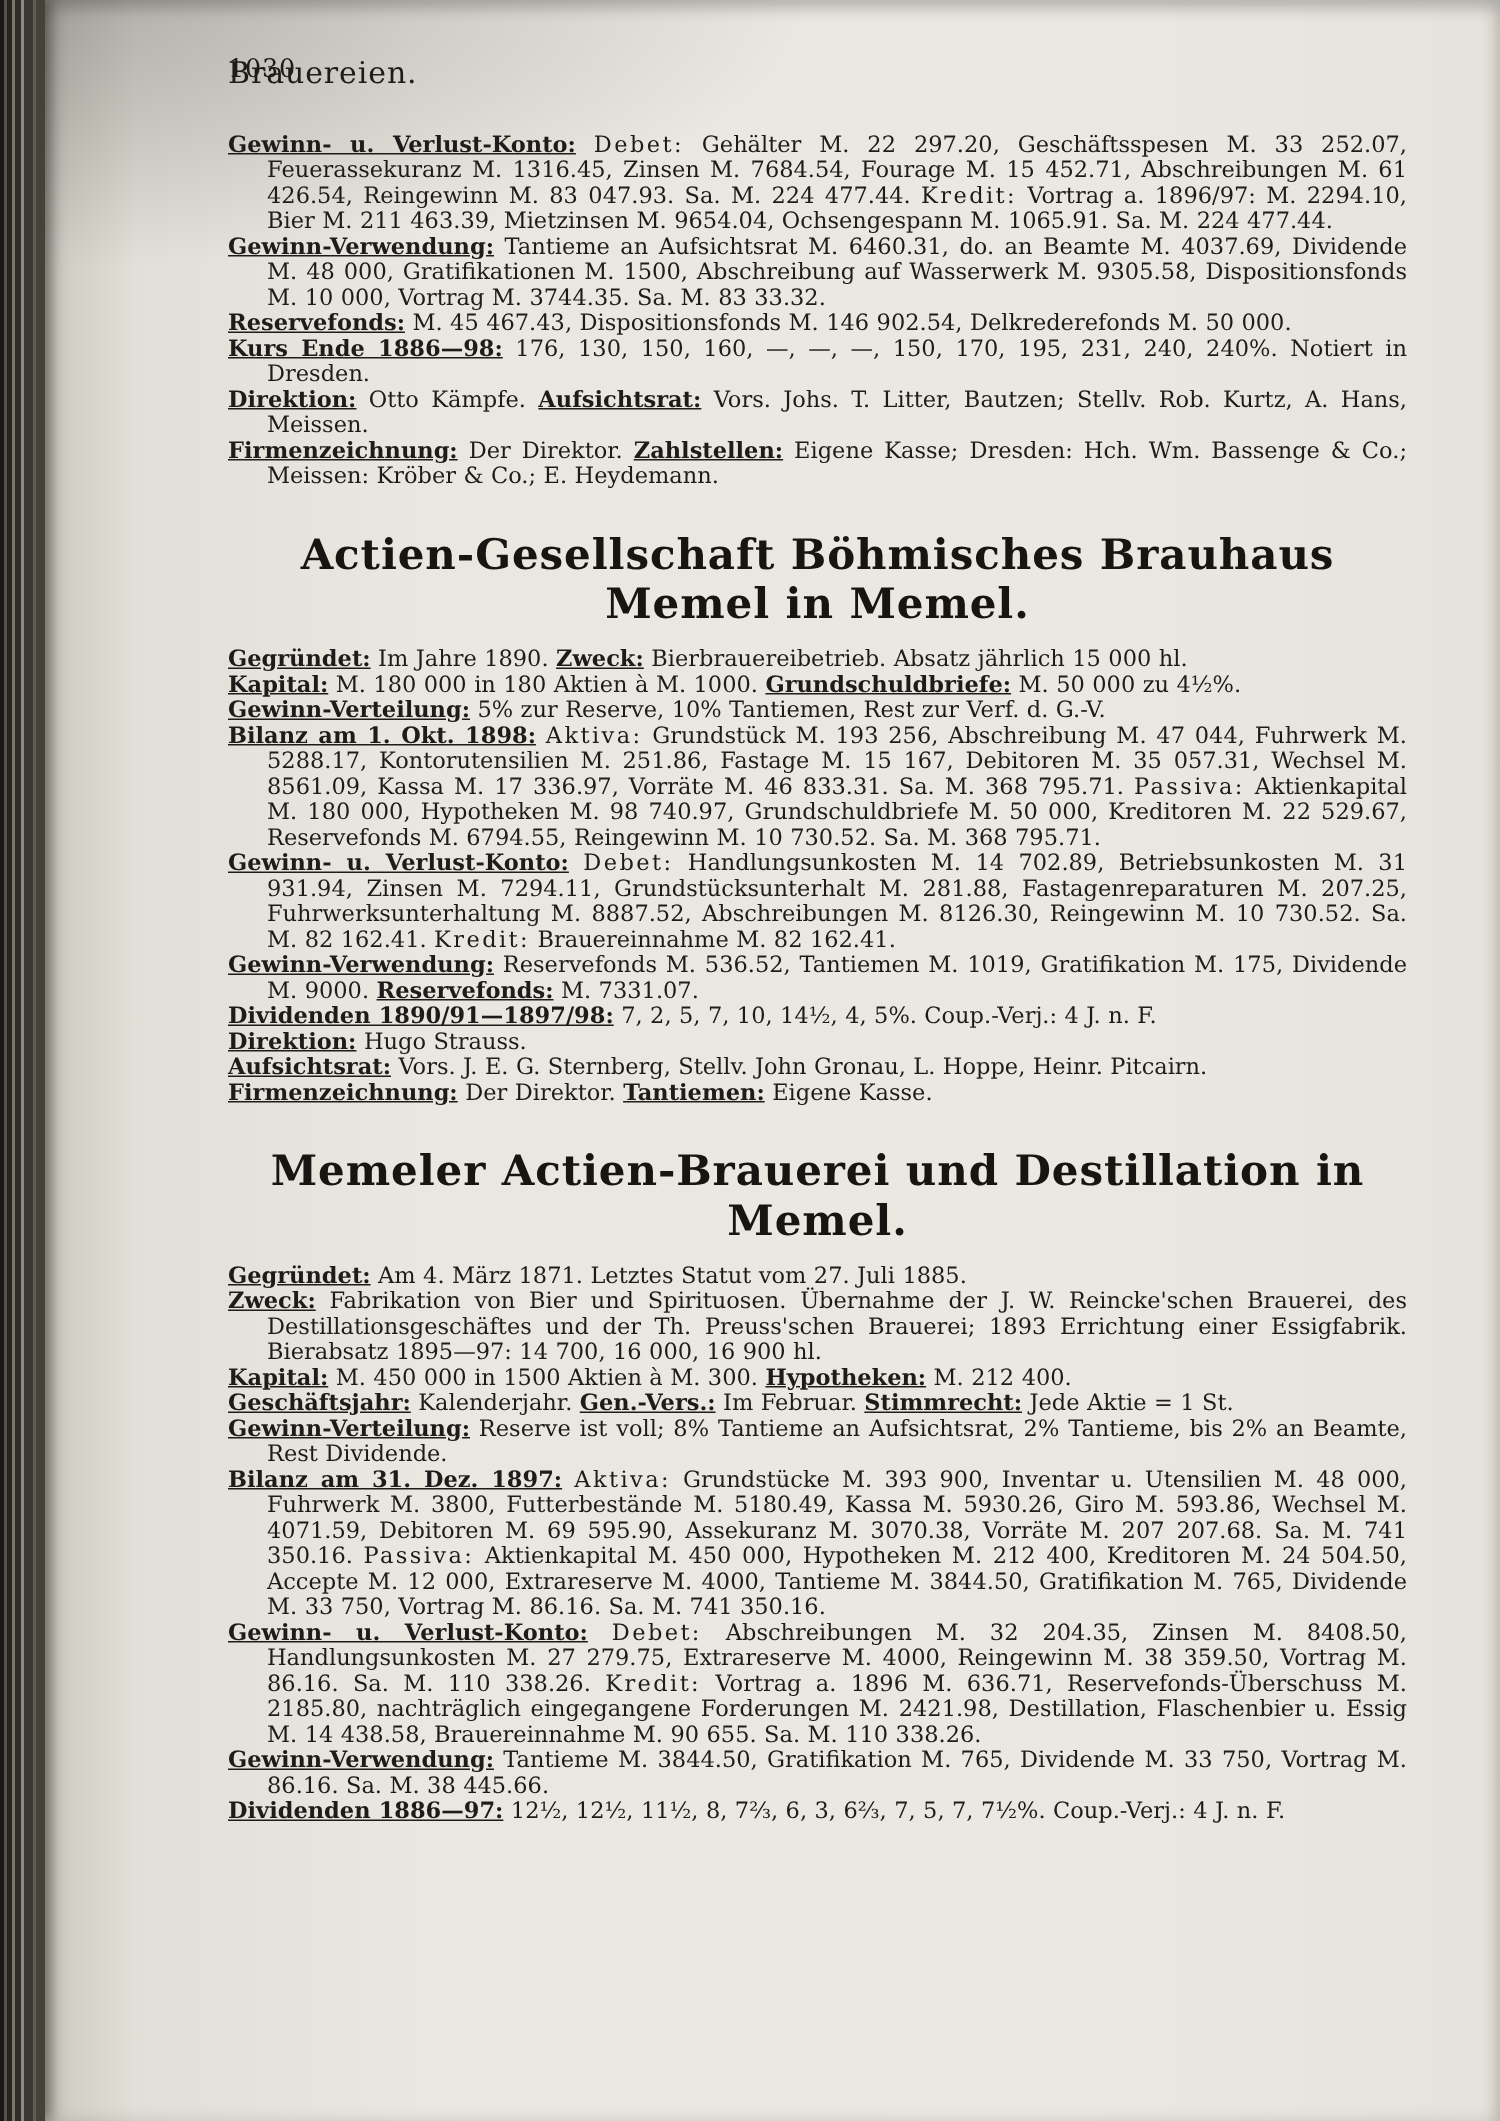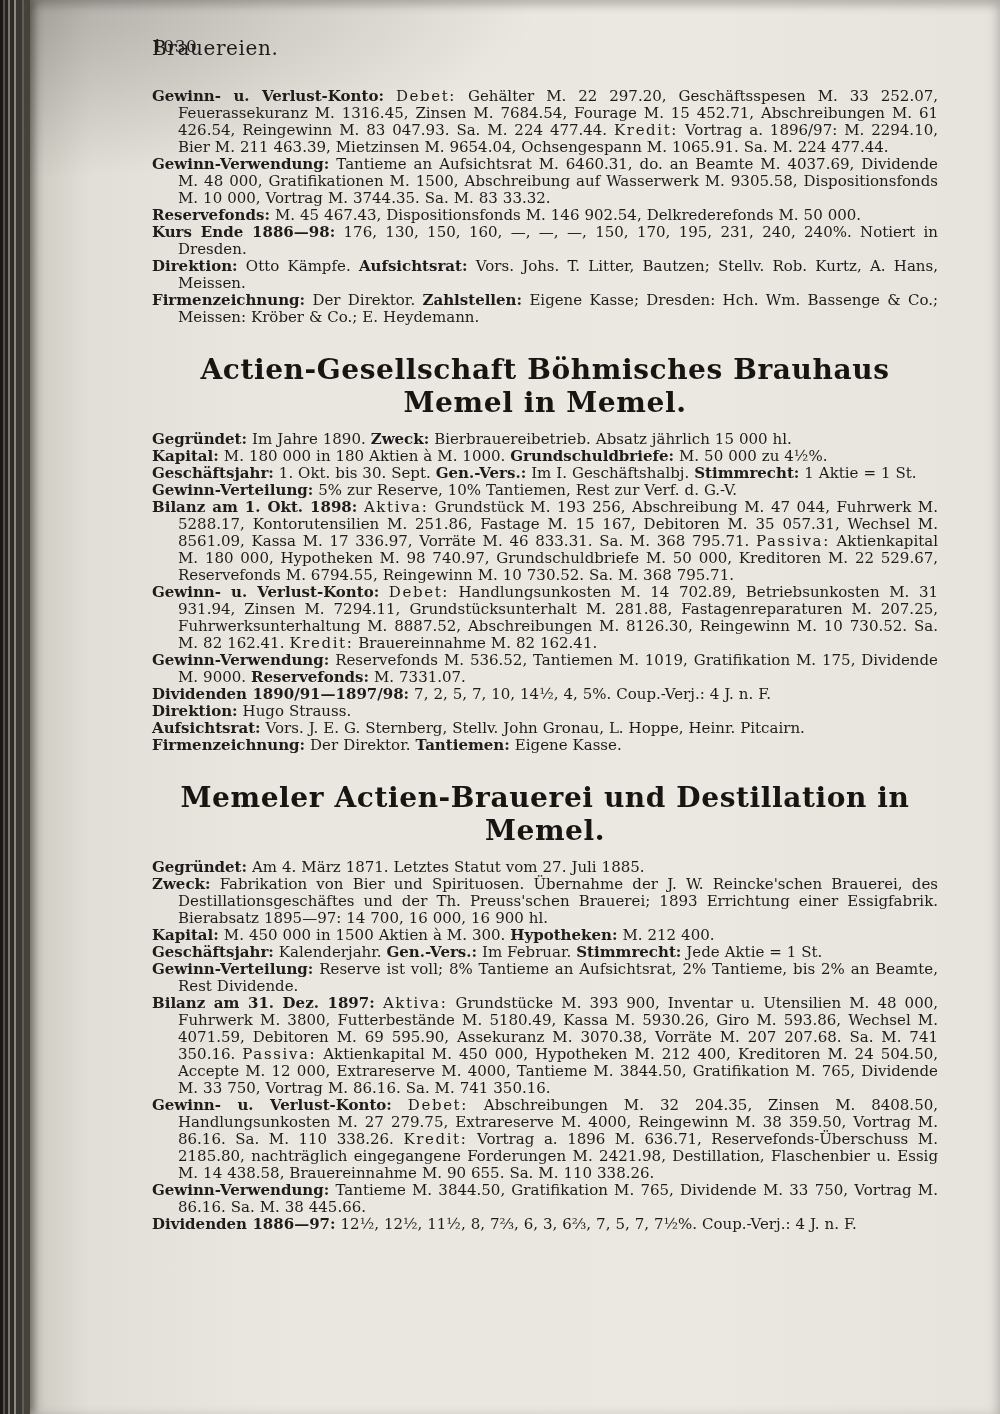--- a/index.html
+++ b/index.html
@@ -57,21 +57,21 @@
     padding-right: 80px;
   }
   .entry {
     font-size: 15px;
     line-height: 17px;
     text-align: justify;
     padding-left: 26px;
     text-indent: -26px;
     word-spacing: .2px;
   }
-  .entry .lead { font-weight: 700; }
+  .entry .lead { font-weight: 700; text-decoration: underline; }
   .entry .spaced { letter-spacing: 1.6px; }
   .section-title {
     font-size: 28px;
     font-weight: 700;
     text-align: center;
     letter-spacing: .6px;
     margin: 27px 0 12px 0;
     color: #161512;
   }
   section { display: block; }
@@ -92,21 +92,20 @@
           <p class="entry"><span class="lead">Gewinn-Verwendung:</span><span> Tantieme an Aufsichtsrat M. 6460.31, do. an Beamte M. 4037.69, Dividende M. 48 000, Gratifikationen M. 1500, Abschreibung auf Wasserwerk M. 9305.58, Dispositionsfonds M. 10 000, Vortrag M. 3744.35. Sa. M. 83 33.32.</span></p>
           <p class="entry"><span class="lead">Reservefonds:</span><span> M. 45 467.43, Dispositionsfonds M. 146 902.54, Delkrederefonds M. 50 000.</span></p>
           <p class="entry"><span class="lead">Kurs Ende 1886—98:</span><span> 176, 130, 150, 160, —, —, —, 150, 170, 195, 231, 240, 240%. Notiert in Dresden.</span></p>
           <p class="entry"><span class="lead">Direktion:</span><span> Otto Kämpfe. </span><span class="lead">Aufsichtsrat:</span><span> Vors. Johs. T. Litter, Bautzen; Stellv. Rob. Kurtz, A. Hans, Meissen.</span></p>
           <p class="entry"><span class="lead">Firmenzeichnung:</span><span> Der Direktor. </span><span class="lead">Zahlstellen:</span><span> Eigene Kasse; Dresden: Hch. Wm. Bassenge &amp; Co.; Meissen: Kröber &amp; Co.; E. Heydemann.</span></p>
         </section>
         <section>
           <h2 class="section-title">Actien-Gesellschaft Böhmisches Brauhaus Memel in Memel.</h2>
           <p class="entry"><span class="lead">Gegründet:</span><span> Im Jahre 1890. </span><span class="lead">Zweck:</span><span> Bierbrauereibetrieb. Absatz jährlich 15 000 hl.</span></p>
           <p class="entry"><span class="lead">Kapital:</span><span> M. 180 000 in 180 Aktien à M. 1000. </span><span class="lead">Grundschuldbriefe:</span><span> M. 50 000 zu 4½%.</span></p>
-          <p class="entry"><span class="lead">Geschäftsjahr:</span><span> 1. Okt. bis 30. Sept. </span><span class="lead">Gen.-Vers.:</span><span> Im I. Geschäftshalbj. </span><span class="lead">Stimmrecht:</span><span> 1 Aktie = 1 St.</span></p>
           <p class="entry"><span class="lead">Gewinn-Verteilung:</span><span> 5% zur Reserve, 10% Tantiemen, Rest zur Verf. d. G.-V.</span></p>
           <p class="entry"><span class="lead">Bilanz am 1. Okt. 1898:</span><span> </span><span class="spaced">Aktiva:</span><span> Grundstück M. 193 256, Abschreibung M. 47 044, Fuhrwerk M. 5288.17, Kontorutensilien M. 251.86, Fastage M. 15 167, Debitoren M. 35 057.31, Wechsel M. 8561.09, Kassa M. 17 336.97, Vorräte M. 46 833.31. Sa. M. 368 795.71. </span><span class="spaced">Passiva:</span><span> Aktienkapital M. 180 000, Hypotheken M. 98 740.97, Grundschuldbriefe M. 50 000, Kreditoren M. 22 529.67, Reservefonds M. 6794.55, Reingewinn M. 10 730.52. Sa. M. 368 795.71.</span></p>
           <p class="entry"><span class="lead">Gewinn- u. Verlust-Konto:</span><span> </span><span class="spaced">Debet:</span><span> Handlungsunkosten M. 14 702.89, Betriebsunkosten M. 31 931.94, Zinsen M. 7294.11, Grundstücksunterhalt M. 281.88, Fastagenreparaturen M. 207.25, Fuhrwerksunterhaltung M. 8887.52, Abschreibungen M. 8126.30, Reingewinn M. 10 730.52. Sa. M. 82 162.41. </span><span class="spaced">Kredit:</span><span> Brauereinnahme M. 82 162.41.</span></p>
           <p class="entry"><span class="lead">Gewinn-Verwendung:</span><span> Reservefonds M. 536.52, Tantiemen M. 1019, Gratifikation M. 175, Dividende M. 9000. </span><span class="lead">Reservefonds:</span><span> M. 7331.07.</span></p>
           <p class="entry"><span class="lead">Dividenden 1890/91—1897/98:</span><span> 7, 2, 5, 7, 10, 14½, 4, 5%. Coup.-Verj.: 4 J. n. F.</span></p>
           <p class="entry"><span class="lead">Direktion:</span><span> Hugo Strauss.</span></p>
           <p class="entry"><span class="lead">Aufsichtsrat:</span><span> Vors. J. E. G. Sternberg, Stellv. John Gronau, L. Hoppe, Heinr. Pitcairn.</span></p>
           <p class="entry"><span class="lead">Firmenzeichnung:</span><span> Der Direktor. </span><span class="lead">Tantiemen:</span><span> Eigene Kasse.</span></p>
         </section>
         <section>

